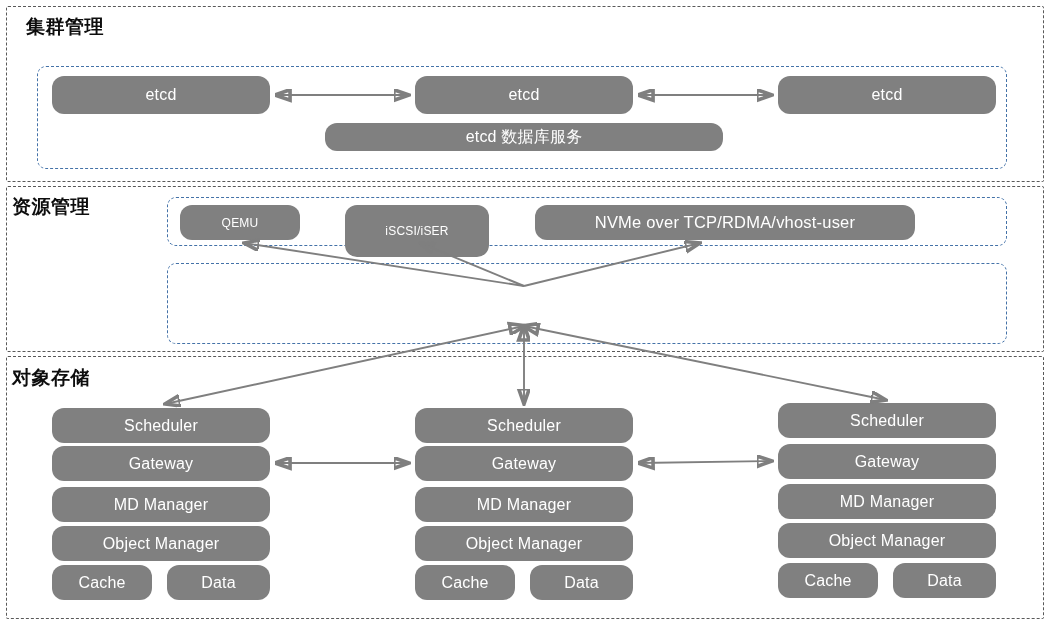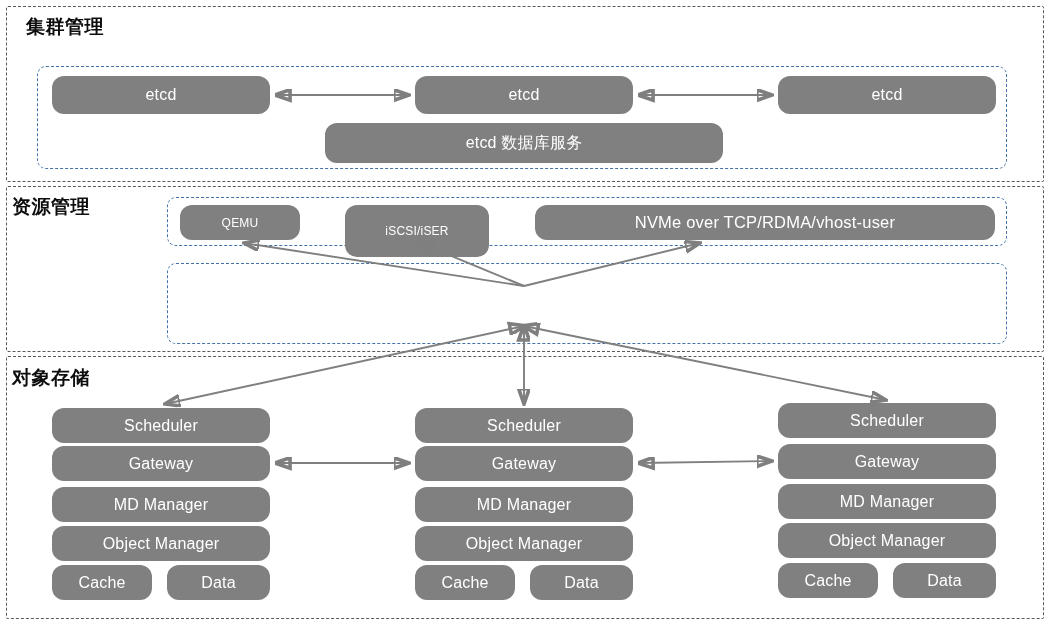--- a/index.html
+++ b/index.html
@@ -78,30 +78,30 @@
 <div id="diagram">
 
   <div class="section" style="left:6px; top:6px; width:1038px; height:176px;"></div>
   <div class="section-title" style="left:12px; top:14px;margin-left:14px;">集群管理</div>
 
   <div class="group" style="left:37px; top:66px; width:970px; height:103px;"></div>
 
   <div class="node" style="left:52px; top:76px; width:218px; height:38px;">etcd</div>
   <div class="node" style="left:415px; top:76px; width:218px; height:38px;">etcd</div>
   <div class="node" style="left:778px; top:76px; width:218px; height:38px;">etcd</div>
-  <div class="node" style="left:325px; top:123px; width:398px; height:40px;">etcd 数据库服务</div>
+  <div class="node" style="left:325px; top:123px; width:398px; height:28px;">etcd 数据库服务</div>
 
   <div class="section" style="left:6px; top:186px; width:1038px; height:166px;"></div>
   <div class="section-title" style="left:12px; top:194px;">资源管理</div>
 
   <div class="group" style="left:167px; top:197px; width:840px; height:49px;"></div>
 
   <div class="node small" style="left:180px; top:205px; width:120px; height:35px;">QEMU</div>
   <div class="node small" style="left:345px; top:205px; width:144px; height:52px;">iSCSI/iSER</div>
-  <div class="node wide" style="left:535px; top:205px; width:460px; height:35px;">NVMe over TCP/RDMA/vhost-user</div>
+  <div class="node wide" style="left:535px; top:205px; width:380px; height:35px;">NVMe over TCP/RDMA/vhost-user</div>
 
   <div class="group" style="left:167px; top:263px; width:840px; height:81px;"></div>
 
 
   <div class="section" style="left:6px; top:356px; width:1038px; height:263px;"></div>
   <div class="section-title" style="left:12px; top:365px;">对象存储</div>
 
   <div class="node" style="left:52px; top:408px; width:218px; height:35px;">Scheduler</div>
   <div class="node" style="left:52px; top:446px; width:218px; height:35px;">Gateway</div>
   <div class="node" style="left:52px; top:487px; width:218px; height:35px;">MD Manager</div>

